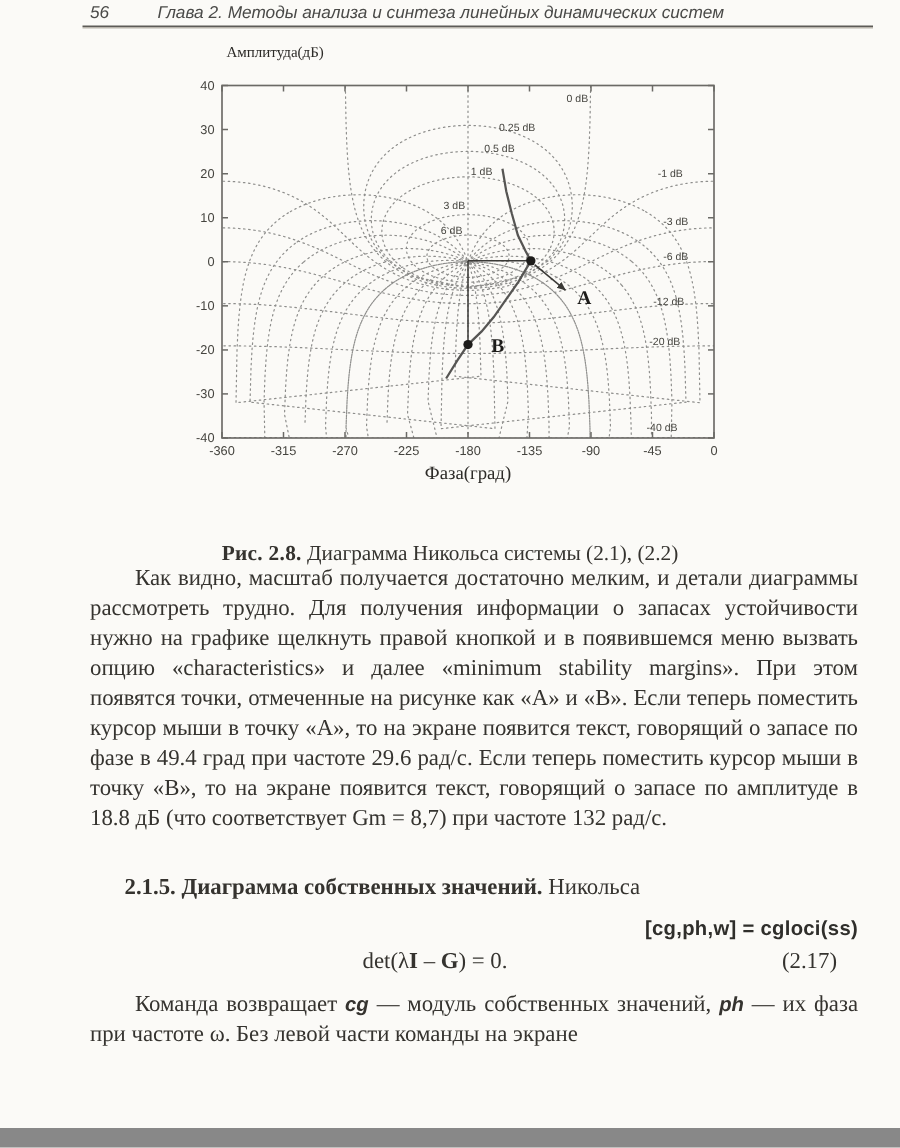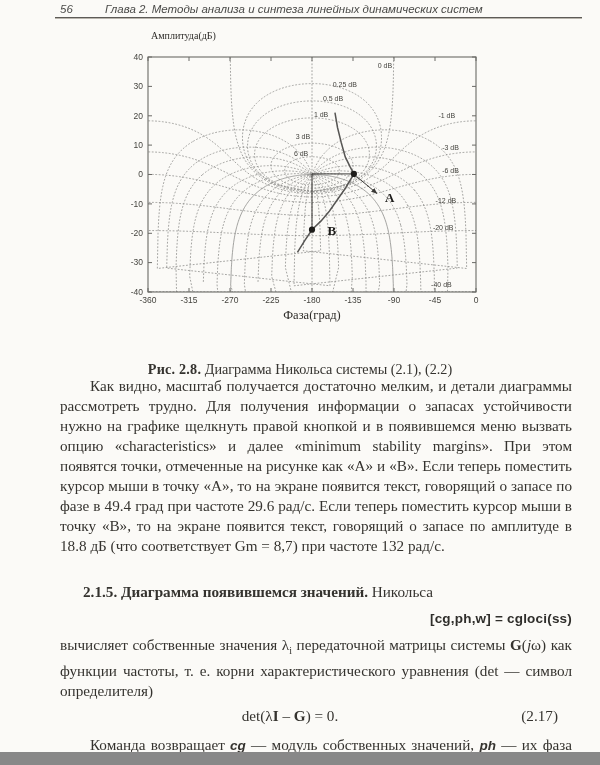--- a/index.html
+++ b/index.html
@@ -187,20 +187,19 @@
         <text x="293.4" y="230.0" class="clabel" text-anchor="middle">-40 dB</text>
       </g>
   </svg>
 
   <div class="caption">
     <b>Рис. 2.8.</b><span> Диаграмма Никольса системы (2.1), (2.2)</span>
   </div>
 
   <div class="body">
     <p class="indent">Как видно, масштаб получается достаточно мелким, и детали диаграммы рассмотреть трудно. Для получения информации о запасах устойчивости нужно на графике щелкнуть правой кнопкой и в появившемся меню вызвать опцию «characteristics» и далее «minimum stability margins». При этом появятся точки, отмеченные на рисунке как «А» и «В». Если теперь поместить курсор мыши в точку «А», то на экране появится текст, говорящий о запасе по фазе в 49.4 град при частоте 29.6 рад/с. Если теперь поместить курсор мыши в точку «В», то на экране появится текст, говорящий о запасе по амплитуде в 18.8 дБ (что соответствует Gm = 8,7) при частоте 132 рад/с.</p>
-    <p class="heading"><b>2.1.5. Диаграмма появившемся значений.</b><span> Никольса</span></p>
+    <p class="heading"><b>2.1.5. Диаграмма собственных значений.</b><span> Никольса</span></p>
     <p class="codeline">[cg,ph,w] = cgloci(ss)</p>
-    <p class="p2">вычисляет собственные значения λ<sub>i</sub> передаточной матрицы системы <b>G</b>(<i>j</i>ω) как функции частоты, т. е. корни характеристического уравнения (det — символ определителя)</p>
     <p class="eqrow"><span>det(λ<b>I</b> – <b>G</b>) = 0.</span><span class="eqnum">(2.17)</span></p>
     <p class="p3 indent">Команда возвращает <span class="code-inline">cg</span> — модуль собственных значений, <span class="code-inline">ph</span> — их фаза при частоте ω. Без левой части команды на экране</p>
   </div>
 
 </div>
 
 </body></html>

